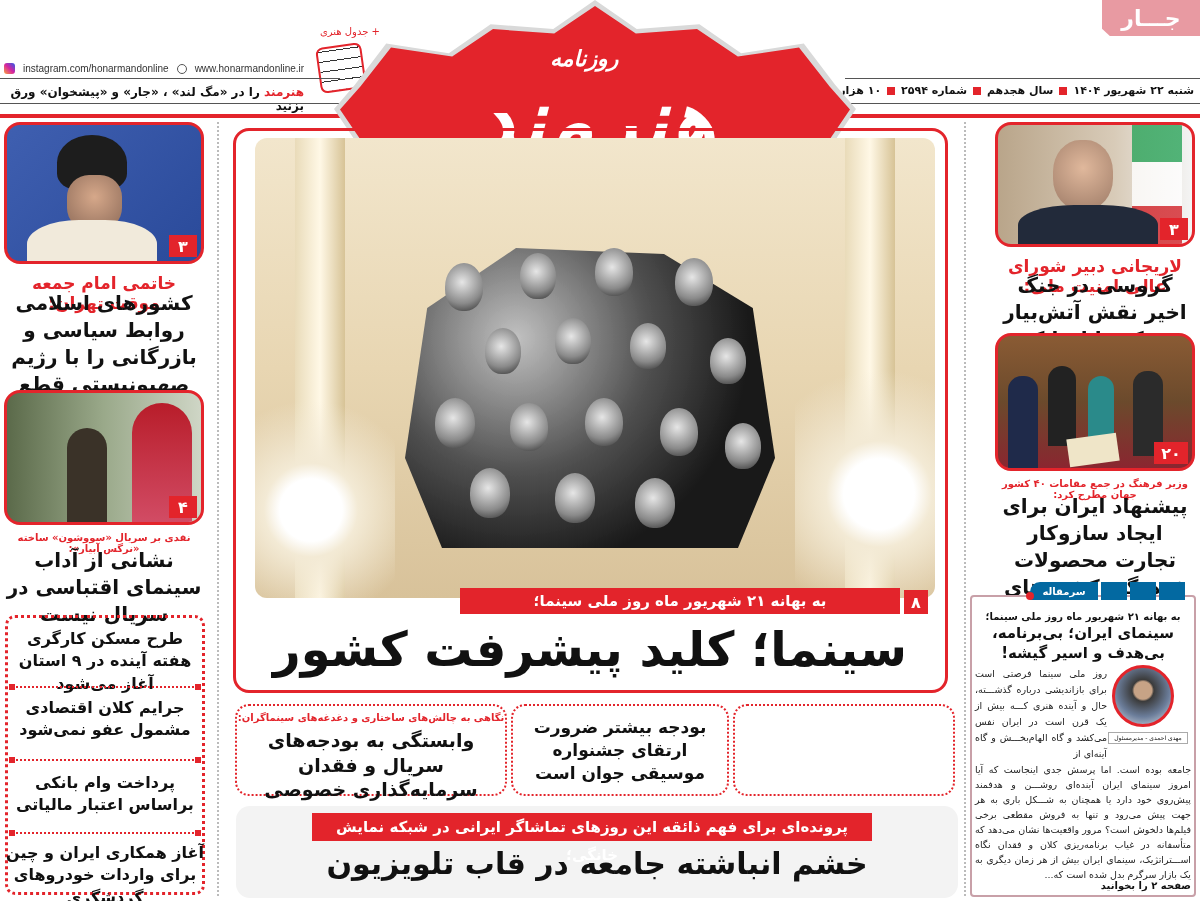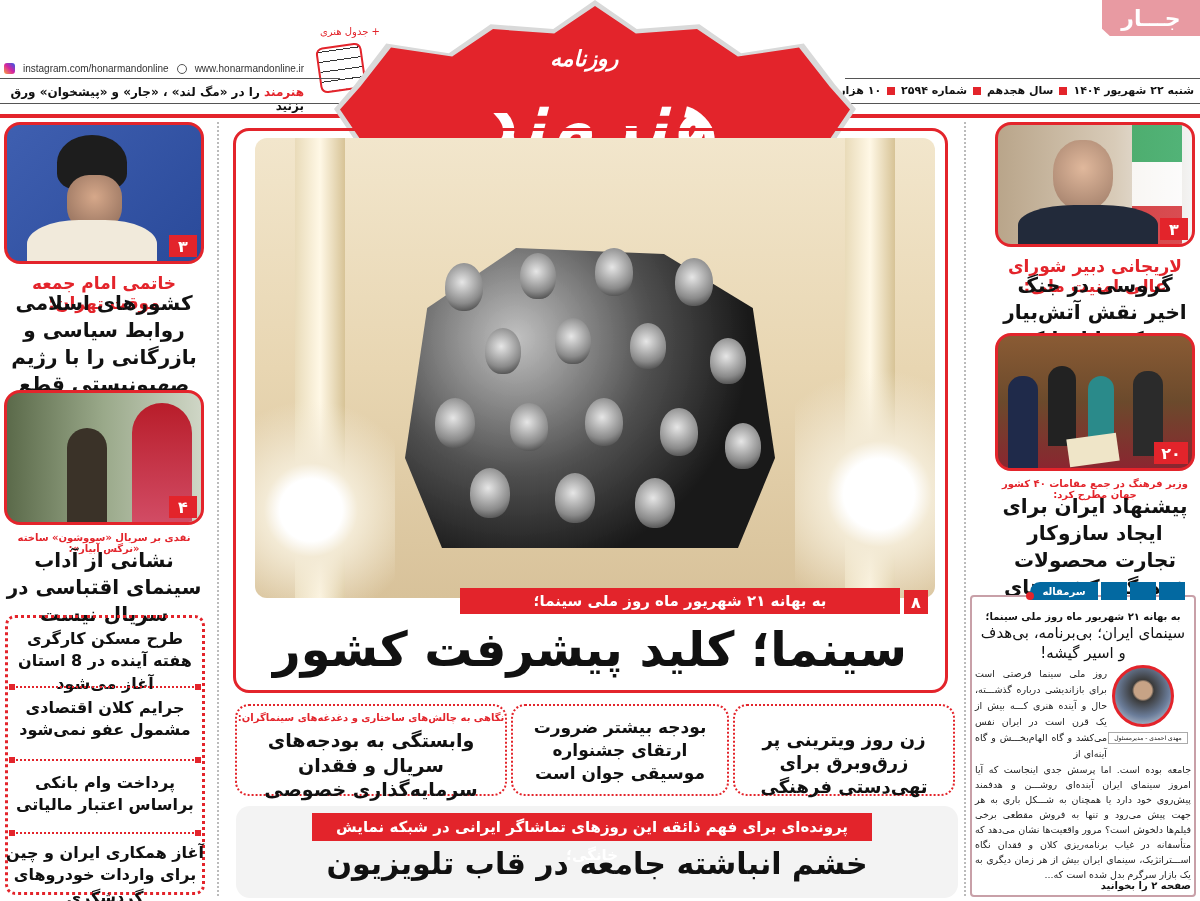--- a/index.html
+++ b/index.html
@@ -72,21 +72,21 @@
   .bottom-kicker { left: 312px; top: 813px; width: 560px; height: 28px; background: #e3242b; color: #fff; font-weight: bold; font-size: 15px; direction: rtl; text-align: center; line-height: 28px; }
   .bottom-title { left: 236px; top: 846px; width: 722px; font-size: 30px; font-weight: bold; direction: rtl; text-align: center; }
 
   
   .ed-box { left: 970px; top: 595px; width: 226px; height: 302px; border: 2px solid #c8a0a8; border-radius: 4px; background: #fff; }
   .ed-tabs { left: 1030px; top: 582px; display: flex; gap: 3px; direction: rtl; }
   .ed-tab { width: 26px; height: 18px; background: #0369a1; }
   .ed-tab.label { width: 68px; color: #fff; font-size: 10px; font-weight: bold; display: flex; align-items: center; justify-content: center; border-radius: 10px 0 0 0; }
   .ed-dot { left: 1026px; top: 592px; width: 8px; height: 8px; border-radius: 50%; background: #e3242b; }
   .ed-kicker { left: 975px; top: 611px; width: 216px; font-size: 10px; font-weight: bold; direction: rtl; text-align: center; }
-  .ed-title { left: 975px; top: 624px; width: 216px; font-size: 15px; font-weight: normal; direction: rtl; text-align: center; line-height: 1.3; }
+  .ed-title { left: 975px; top: 624px; width: 216px; font-size: 15px; font-weight: bold; direction: rtl; text-align: center; line-height: 1.3; }
   .ed-photo { left: 1112px; top: 665px; width: 62px; height: 62px; border-radius: 50%; border: 3px solid #e3242b;
               background: radial-gradient(circle at 50% 40%,#c7a386 0 20%,#3b3b3b 25%,#6b7d9a 60%,#dfe3ea); }
   .ed-caption { left: 1108px; top: 732px; width: 80px; height: 12px; border: 1px solid #aaa; font-size: 6px; direction: rtl; text-align: center; line-height: 10px; }
   .ed-body { left: 975px; top: 666px; width: 132px; font-size: 9.5px; line-height: 16px; direction: rtl; text-align: justify; color: #222; }
   .ed-body2 { left: 975px; top: 762px; width: 216px; font-size: 9.5px; line-height: 15px; direction: rtl; text-align: justify; color: #222; }
   .ed-more { left: 975px; top: 880px; width: 216px; font-size: 10px; font-weight: bold; direction: rtl; text-align: right; }
 </style>
 </head>
 <body>
 
@@ -142,21 +142,21 @@
 
 <div class="photo" style="left:4px;top:390px;width:200px;height:135px;background:linear-gradient(90deg,#5b6a4a,#9aa98a 50%,#cfd6c6);">
   <div style="position:absolute;left:60px;top:35px;width:40px;height:100px;background:#3a3228;border-radius:20px 20px 0 0;"></div>
   <div style="position:absolute;left:125px;top:10px;width:60px;height:130px;background:linear-gradient(180deg,#b81d2a,#d4506a);border-radius:30px 30px 0 0;"></div>
   <div class="badge">۴</div>
 </div>
 <div class="kicker" style="left:4px;top:532px;width:200px;font-size:10px;text-align:center;">نقدی بر سریال «سووشون» ساخته «نرگس آبیار»:</div>
 <div class="headline" style="left:4px;top:547px;width:200px;">نشانی از آداب سینمای اقتباسی در سریال نیست</div>
 
 <div class="dotted-col"></div>
-<div class="brief" style="top:628px;">طرح مسکن کارگری هفته آینده در 8 استان آغاز می‌شود</div>
+<div class="brief" style="top:628px;">طرح مسکن کارگری هفته آینده در ۹ استان آغاز می‌شود</div>
 <div class="brief-sep" style="top:686px;"></div>
 <div class="brief" style="top:697px;">جرایم کلان اقتصادی مشمول عفو نمی‌شود</div>
 <div class="brief-sep" style="top:759px;"></div>
 <div class="brief" style="top:772px;">پرداخت وام بانکی براساس اعتبار مالیاتی</div>
 <div class="brief-sep" style="top:832px;"></div>
 <div class="brief" style="top:842px;">آغاز همکاری ایران و چین برای واردات خودروهای گردشگری</div>
 
 <div class="vsep" style="left:217px;"></div>
 <div class="vsep" style="left:964px;"></div>
 
@@ -202,21 +202,20 @@
   <div class="face" style="left:470px;top:285px;width:36px;height:46px;"></div>
   <div class="face" style="left:215px;top:330px;width:40px;height:50px;"></div>
   <div class="face" style="left:300px;top:335px;width:40px;height:50px;"></div>
   <div class="face" style="left:380px;top:340px;width:40px;height:50px;"></div>
 </div>
 <div class="abs feature-kicker">به بهانه ۲۱ شهریور ماه روز ملی سینما؛</div>
 <div class="abs feature-badge">۸</div>
 <div class="abs feature-title">سینما؛ کلید پیشرفت کشور</div>
 
 <div class="sub-box" style="left:733px;width:222px;">
-  <div class="sub-head" style="top:22px;font-size:18px;">زن روز ویترینی پر زرق‌وبرق برای تهی‌دستی فرهنگی</div>
 </div>
 <div class="sub-box" style="left:511px;width:218px;">
   <div class="sub-head" style="top:10px;font-size:17px;line-height:1.35;">بودجه بیشتر ضرورت ارتقای جشنواره موسیقی جوان است</div>
 </div>
 <div class="sub-box" style="left:235px;width:272px;">
   <div class="sub-kicker">نگاهی به چالش‌های ساختاری و دغدغه‌های سینماگران:</div>
   <div class="sub-head" style="top:22px;font-size:19px;">وابستگی به بودجه‌های سریال و فقدان سرمایه‌گذاری خصوصی</div>
 </div>
 
 <div class="abs bottom-box"></div>

